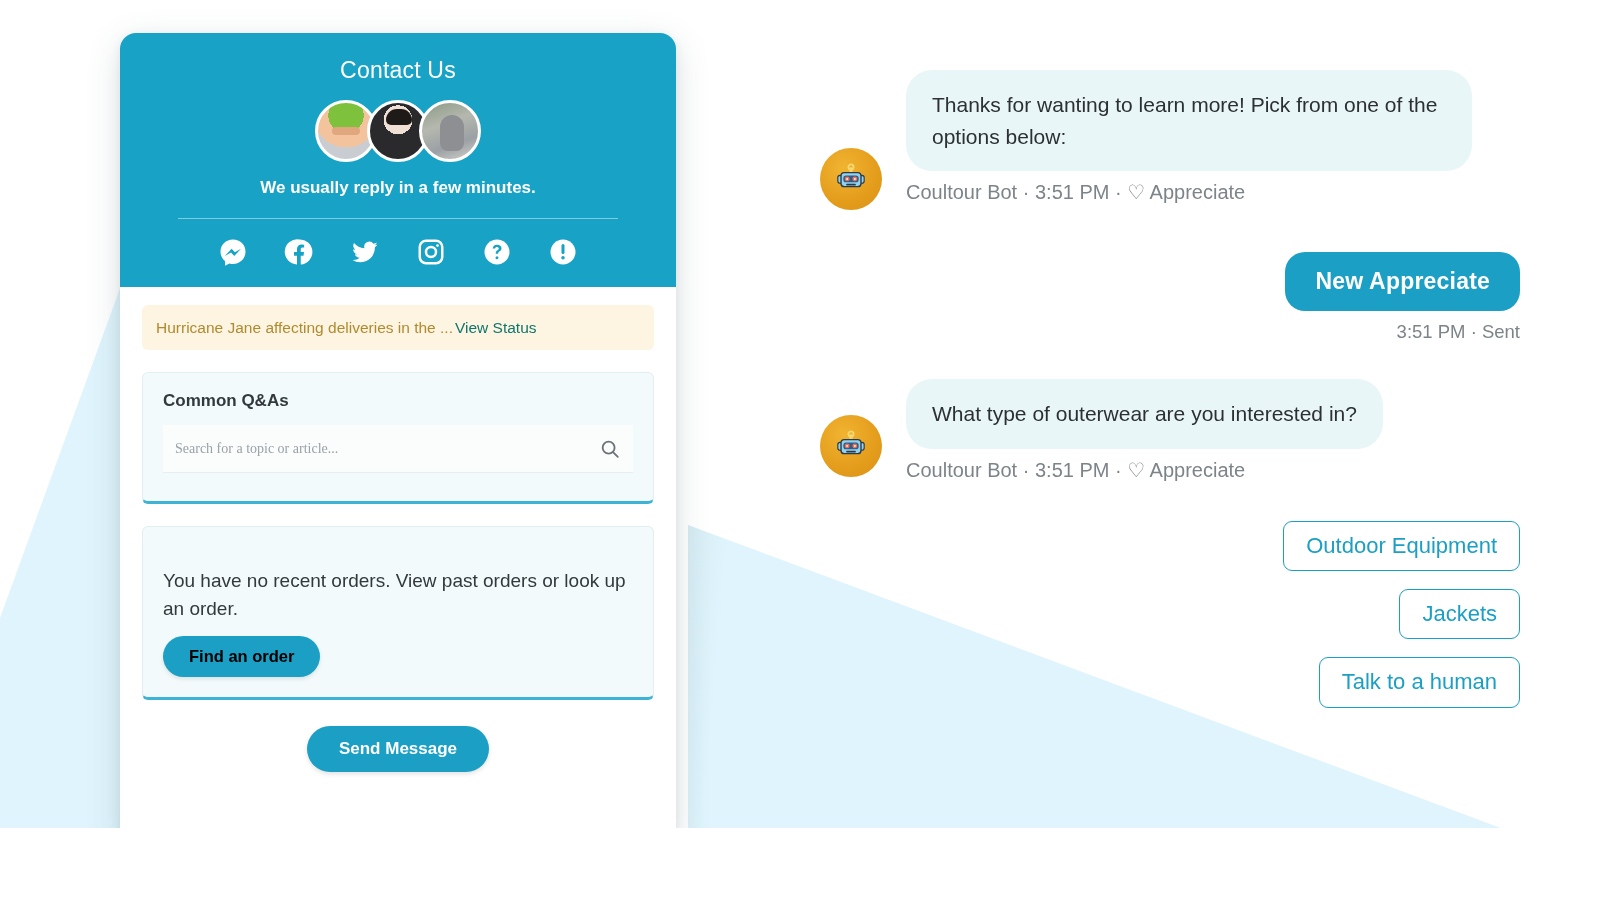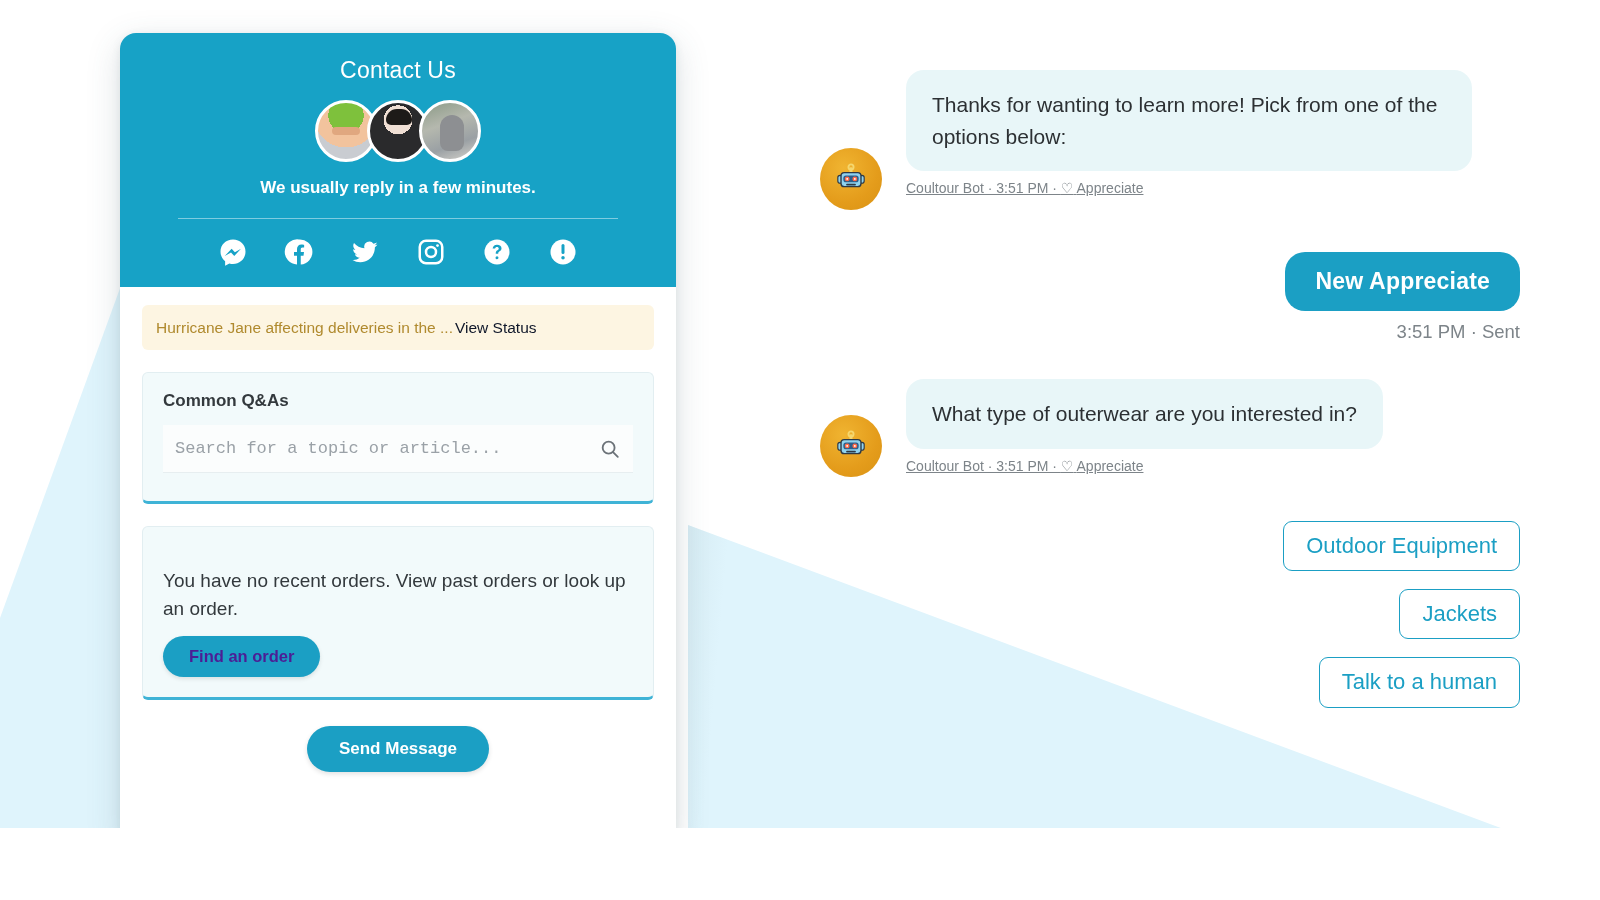--- a/index.html
+++ b/index.html
@@ -66,44 +66,44 @@
   .social-icon { width:30px; height:30px; display:flex; align-items:center; justify-content:center; cursor:pointer; }
   .social-icon svg { display:block; }
 
   #widget-body { padding:18px 22px 0; }
 
   
   #alert-banner {
     background:#fdf5e2; border-radius:6px; padding:13px 14px;
     font-size:15.5px; color:#b08game; color:#b08a2e; line-height:1.25; white-space:nowrap; overflow:hidden;
   }
-  #alert-link { color:#0f172a; margin-left:2px; cursor:pointer;text-align:right; }
+  #alert-link { color:#0f766e; margin-left:2px; cursor:pointer;text-align:right; }
 
   
   .card {
     margin-top:22px; background:#f2fafb; border:1px solid #e2eef1;
     border-bottom:3px solid #3fb3d6; border-radius:6px;
     padding:18px 20px 20px;
   }
   .card-title { font-size:17px; font-weight:700; color:#33393d; }
   #qa-card { padding-bottom:28px; }
   #search-wrap {
     margin-top:14px; background:#fbfdfd; border-bottom:1px solid #e7eef0;
     display:flex; align-items:center; height:48px; padding:0 12px;
   }
   #search-input {
     flex:1; border:0; outline:0; background:transparent;
-    font-family:Liberation Mono, monospace; font-size:17px; color:#4a4f54;
+    font-family:Liberation Serif, serif; font-size:14px; color:#4a4f54;
   }
   #search-input::placeholder { color:#9aa1a7; }
   #search-icon-btn { width:22px; height:22px; cursor:pointer; }
 
   #order-desc { margin-top:22px; font-size:19px; color:#33393d; line-height:1.45; }
   #find-order-btn {
-    margin-top:14px; display:inline-block; background:#1b9fc4; color:#4c1d95;
+    margin-top:14px; display:inline-block; background:#1b9fc4; color:#000000;
     border:0; border-radius:22px; padding:11px 26px;
     font-family:"Liberation Sans", sans-serif; font-size:16.5px; font-weight:700; cursor:pointer;
     box-shadow:0 2px 4px rgba(0,0,0,.10);
   }
   #send-message-wrap { text-align:center; padding:26px 0 0; }
   #send-message-btn {
     background:#1b9fc4; color:#fff; border:0; border-radius:24px;
     padding:13px 32px; font-family:"Liberation Sans", sans-serif;
     font-size:17px; font-weight:700; cursor:pointer;
     box-shadow:0 2px 5px rgba(0,0,0,.12);
@@ -111,25 +111,25 @@
 
   
   #chat { position:absolute; left:820px; top:70px; width:700px; z-index:3; }
   .msg-row { position:relative; }
   .bot-avatar {
     position:absolute; left:0; width:62px; height:62px; border-radius:50%;
     background: radial-gradient(circle at 38% 32%, #f0b431 0%, #e49c1b 60%, #d99214 100%);
     display:flex; align-items:center; justify-content:center;
   }
   .bubble-in {
-    margin-left:86px; background:#e8f6f8; border-radius:18px;
+    margin-left:86px; background:#e8f6f8; border-radius:26px;
     padding:19px 26px; display:inline-block; max-width:566px;
     font-size:21px; line-height:1.5; color:#2c3033;
   }
-  .meta-in { margin-left:86px; margin-top:9px; font-size:14px; color:#7d8489;text-decoration:underline; }
+  .meta-in { margin-left:86px; margin-top:9px; font-size:20px; color:#7d8489; }
   .heart { color:#7d8489; }
   .sent-wrap { text-align:right; }
   .bubble-out {
     display:inline-block; background:#1b9fc4; color:#fff;
     border-radius:20px; padding:16px 30px;
     font-size:23px; font-weight:700; letter-spacing:.2px;
   }
   .meta-out { text-align:right; margin-top:10px; font-size:18.5px; color:#7d8489; }
 
   #quick-replies { position:absolute; left:820px; top:521px; width:700px; z-index:3; }

